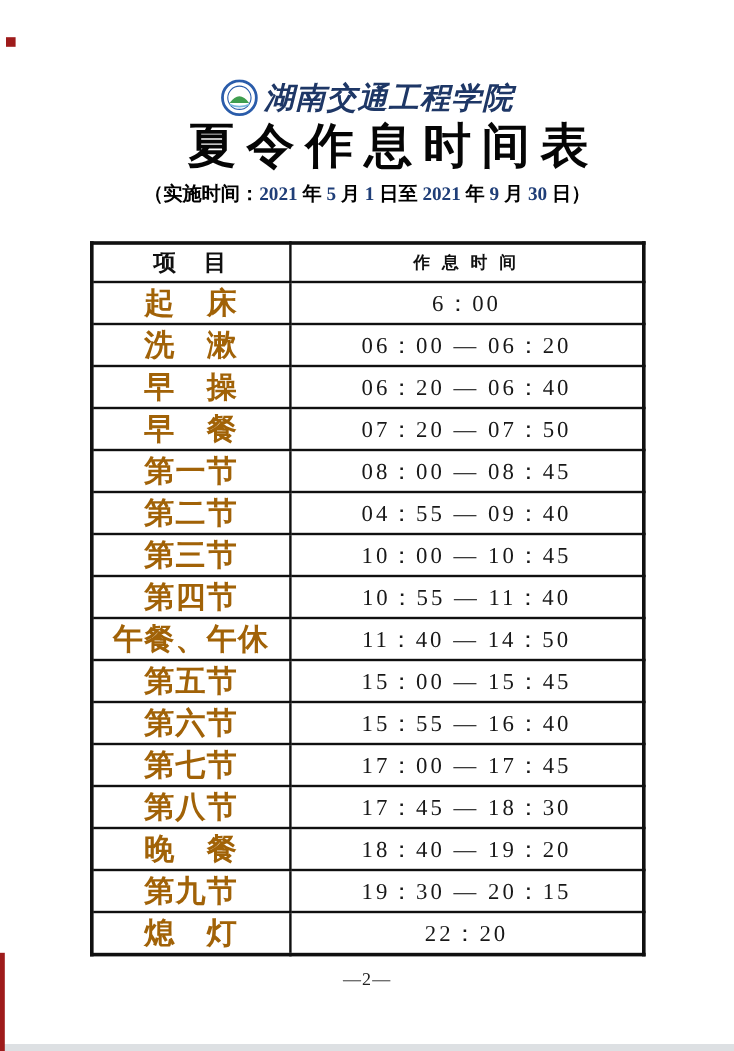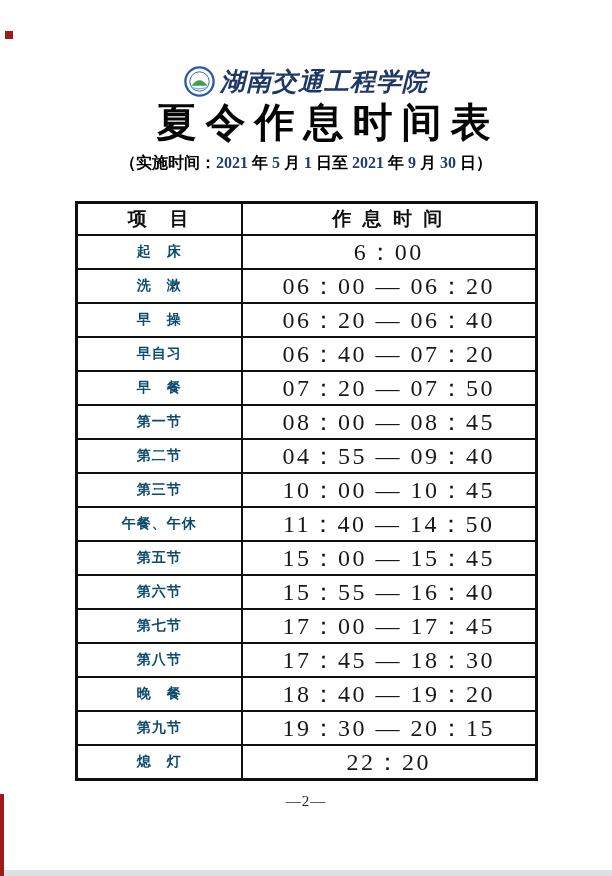--- a/index.html
+++ b/index.html
@@ -43,29 +43,29 @@
     border:2px solid #101010;height:30px;padding:0;text-align:center;vertical-align:middle;
   }
   col.c-item{width:166px;}
   col.c-time{width:294px;}
   th.h-item{
     font-family:"Liberation Sans","DejaVu Sans",sans-serif;
     font-size:19px;font-weight:bold;color:#101010;letter-spacing:2px;
   }
   th.h-time{
     font-family:"Liberation Sans","DejaVu Sans",sans-serif;
-    font-size:19px;font-weight:bold;color:#101010;letter-spacing:3px;
+    font-size:14px;font-weight:bold;color:#101010;letter-spacing:3px;
   }
   td.item-cell{
     font-family:"Liberation Sans","DejaVu Sans",sans-serif;
-    font-size:14px;font-weight:bold;color:#0c4a6e;letter-spacing:1px;
+    font-size:25px;font-weight:bold;color:#a16207;letter-spacing:1px;
   }
   td.time-cell{
     font-family:"Liberation Serif","DejaVu Serif",serif;
-    font-size:24px;color:#181818;letter-spacing:2.5px;white-space:nowrap;
+    font-size:19px;color:#181818;letter-spacing:2.5px;white-space:nowrap;
   }
 
   
   .page-number{
     text-align:center;margin-top:12px;font-size:15px;color:#222;
     font-family:"Liberation Serif",serif;letter-spacing:1px;
   }
 
   
   .red-square{position:absolute;left:5px;top:31px;width:8px;height:8px;background:#9e1b1b;z-index:3;}
@@ -113,38 +113,38 @@
         </tr>
         <tr>
           <td class="item-cell">洗　漱</td>
           <td class="time-cell">06：00 — 06：20</td>
         </tr>
         <tr>
           <td class="item-cell">早　操</td>
           <td class="time-cell">06：20 — 06：40</td>
         </tr>
         <tr>
-          <td class="item-cell">早自习</td>
-          <td class="time-cell">06：40 — 07：20</td>
-        </tr>
-        <tr>
           <td class="item-cell">早　餐</td>
           <td class="time-cell">07：20 — 07：50</td>
         </tr>
         <tr>
           <td class="item-cell">第一节</td>
           <td class="time-cell">08：00 — 08：45</td>
         </tr>
         <tr>
           <td class="item-cell">第二节</td>
           <td class="time-cell">04：55 — 09：40</td>
         </tr>
         <tr>
           <td class="item-cell">第三节</td>
           <td class="time-cell">10：00 — 10：45</td>
+        </tr>
+        <tr>
+          <td class="item-cell">第四节</td>
+          <td class="time-cell">10：55 — 11：40</td>
         </tr>
         <tr>
           <td class="item-cell">午餐、午休</td>
           <td class="time-cell">11：40 — 14：50</td>
         </tr>
         <tr>
           <td class="item-cell">第五节</td>
           <td class="time-cell">15：00 — 15：45</td>
         </tr>
         <tr>

